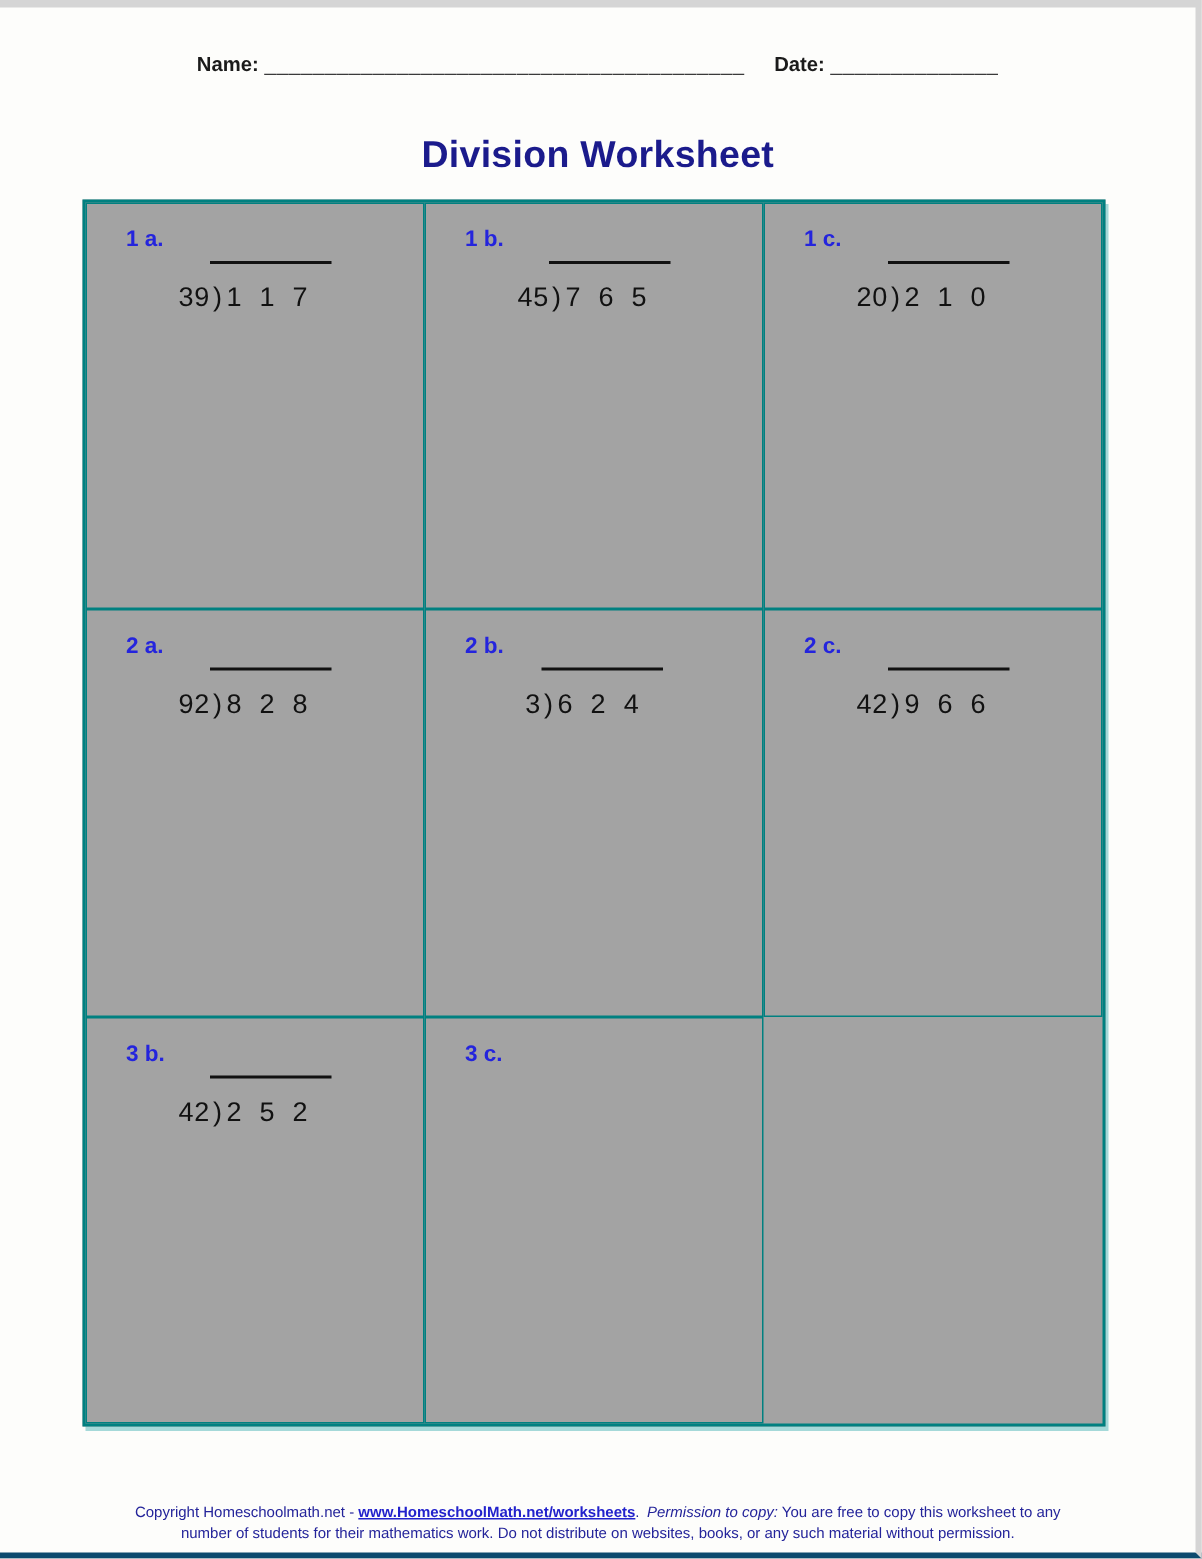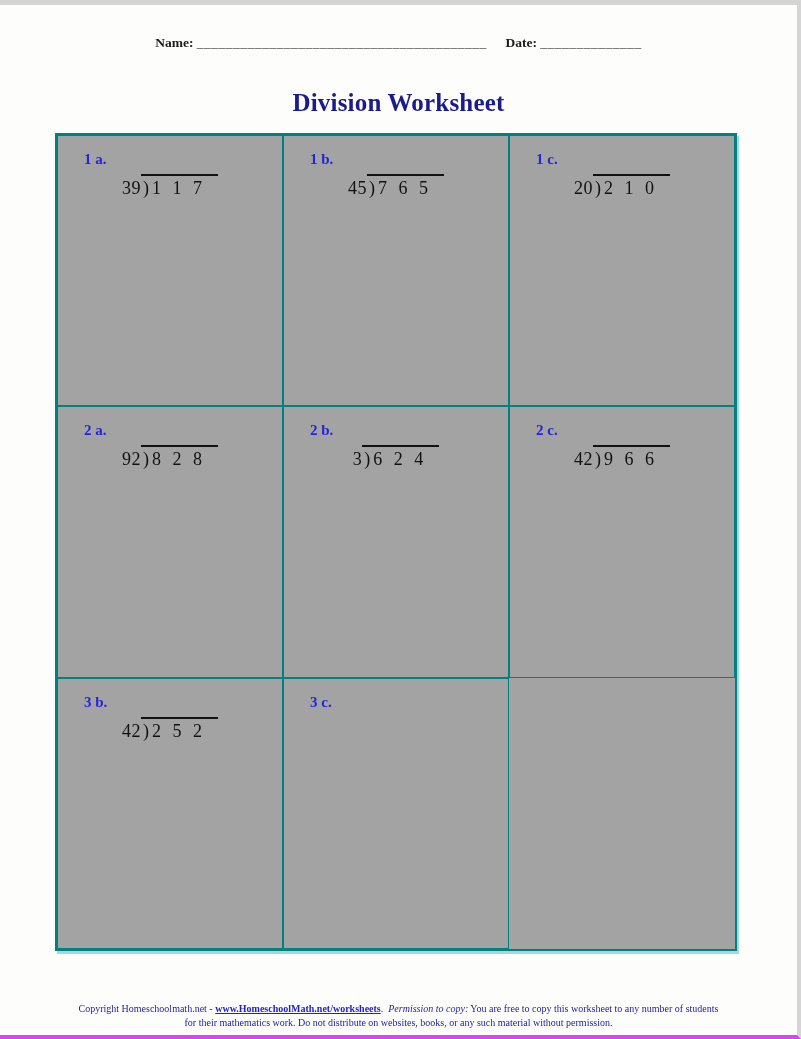--- a/index.html
+++ b/index.html
@@ -4,22 +4,22 @@
 <style>
   html,body { margin:0; padding:0; background:#e9e9e9; }
   .page {
     position: relative;
     width: 801px;
     height: 1039px;
     box-sizing: border-box;
     background: #fdfdfb;
     border-top: 5px solid #d5d5d5;
     border-right: 4px solid #d5d5d5;
-    border-bottom: 4px solid #d946ef;
-    font-family: Liberation Serif, serif;
+    border-bottom: 4px solid #0c4a6e;
+    font-family: Liberation Sans, sans-serif;
     overflow: hidden;
   }
 
   
   .name-date-row {
     position: absolute;
     top: 30px; left: 0; right: 0;
     text-align: center;
     font-size: 13.5px;
     color: #1b1b1b;
@@ -71,21 +71,21 @@
     text-align: center;
     font-size: 18px;
     color: #111;
     line-height: 1.3;
     white-space: nowrap;
   }
   .divisor { letter-spacing: 0.5px; }
   .dividend {
     display: inline-block;
     border-top: 2px solid #111;
-    padding: 1px 16px 2px 2px;
+    padding: 11px 16px 2px 2px;
   }
   .dividend .digits { word-spacing: 7px; margin-left: 3px; }
 
   
   .page-footer {
     position: absolute;
     top: 997px; left: 0; right: 0;
     text-align: center;
     font-size: 10px;
     line-height: 1.4;

